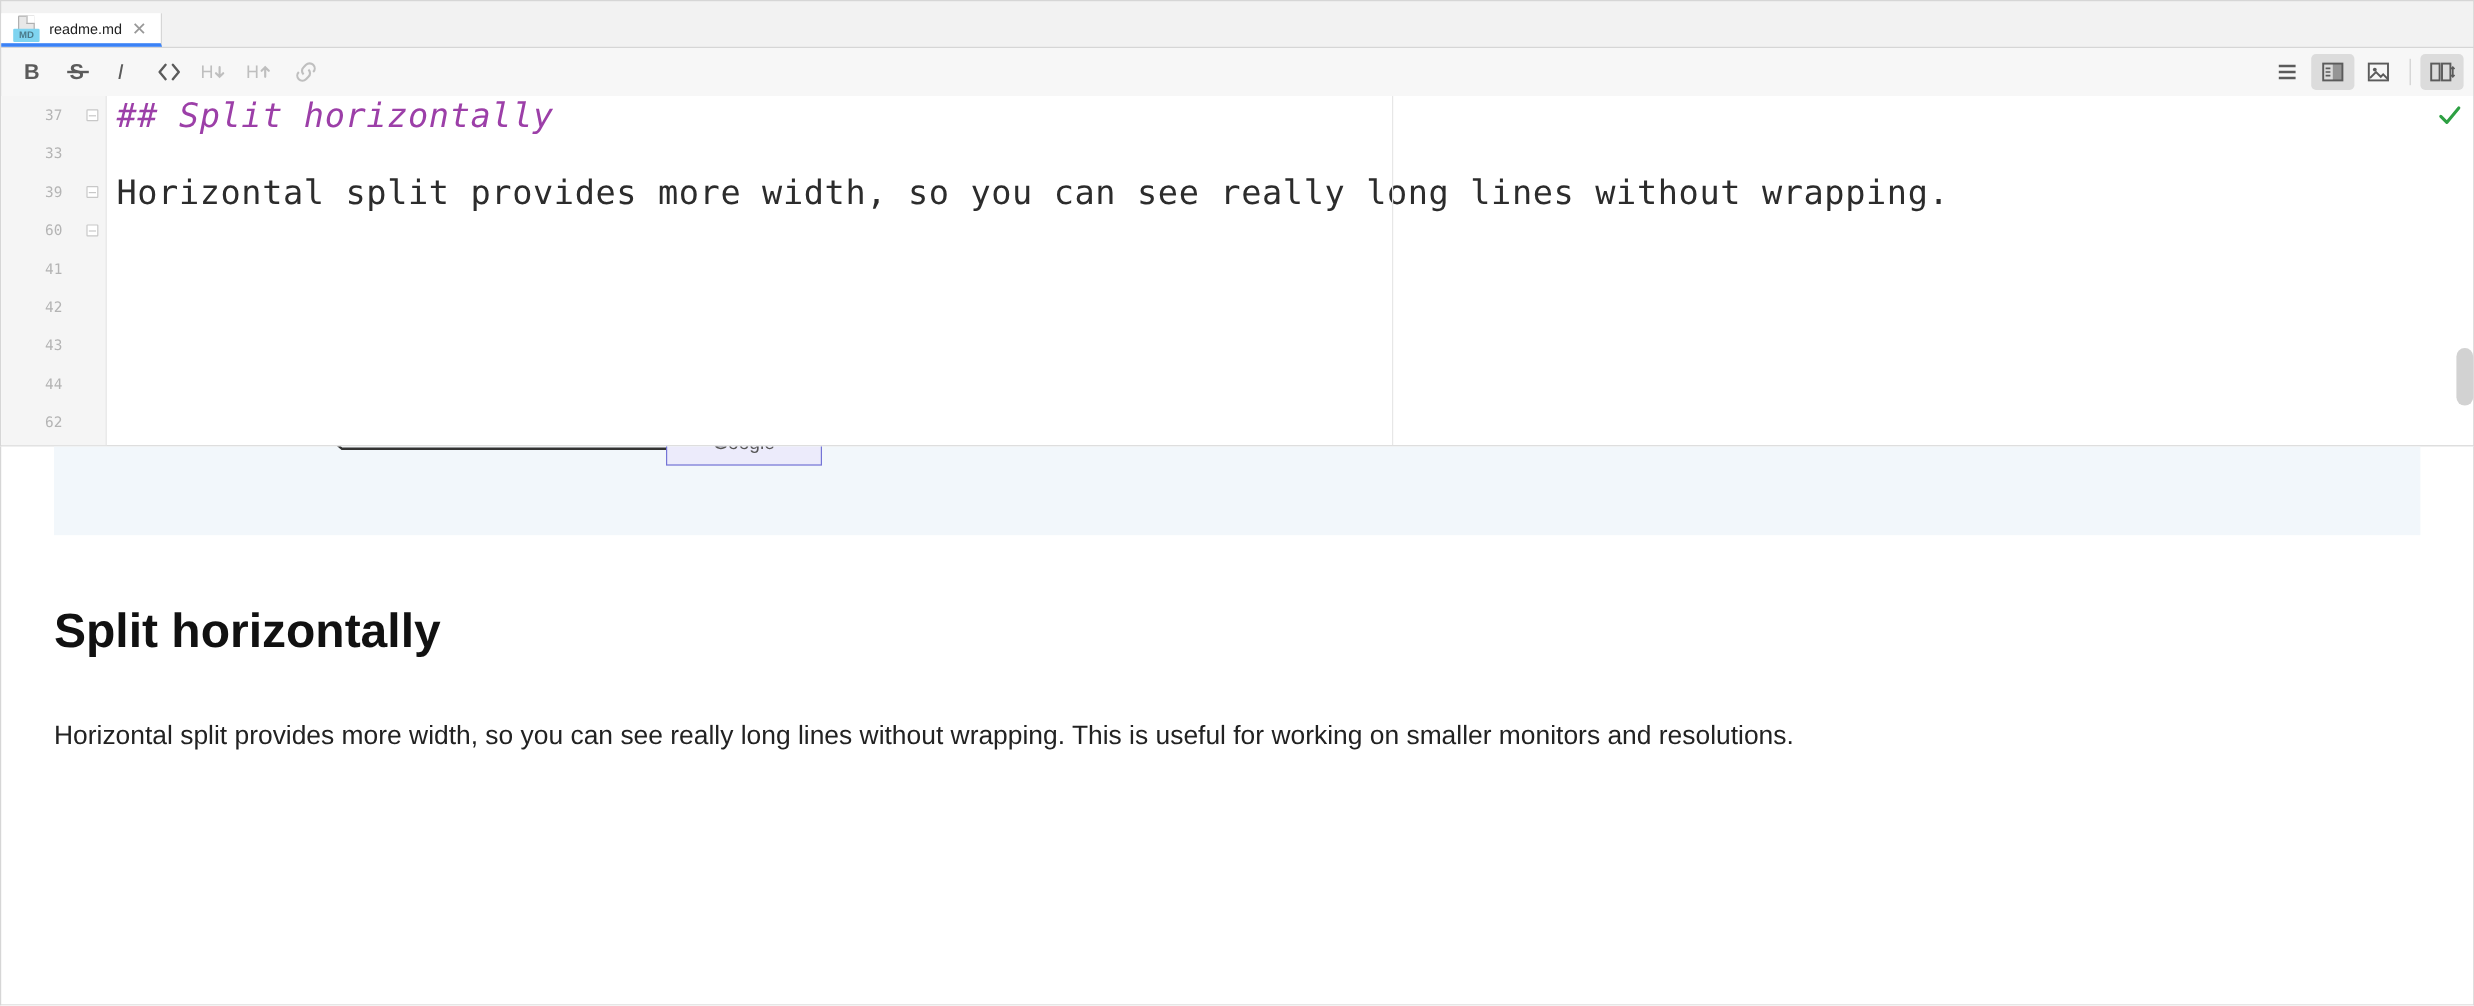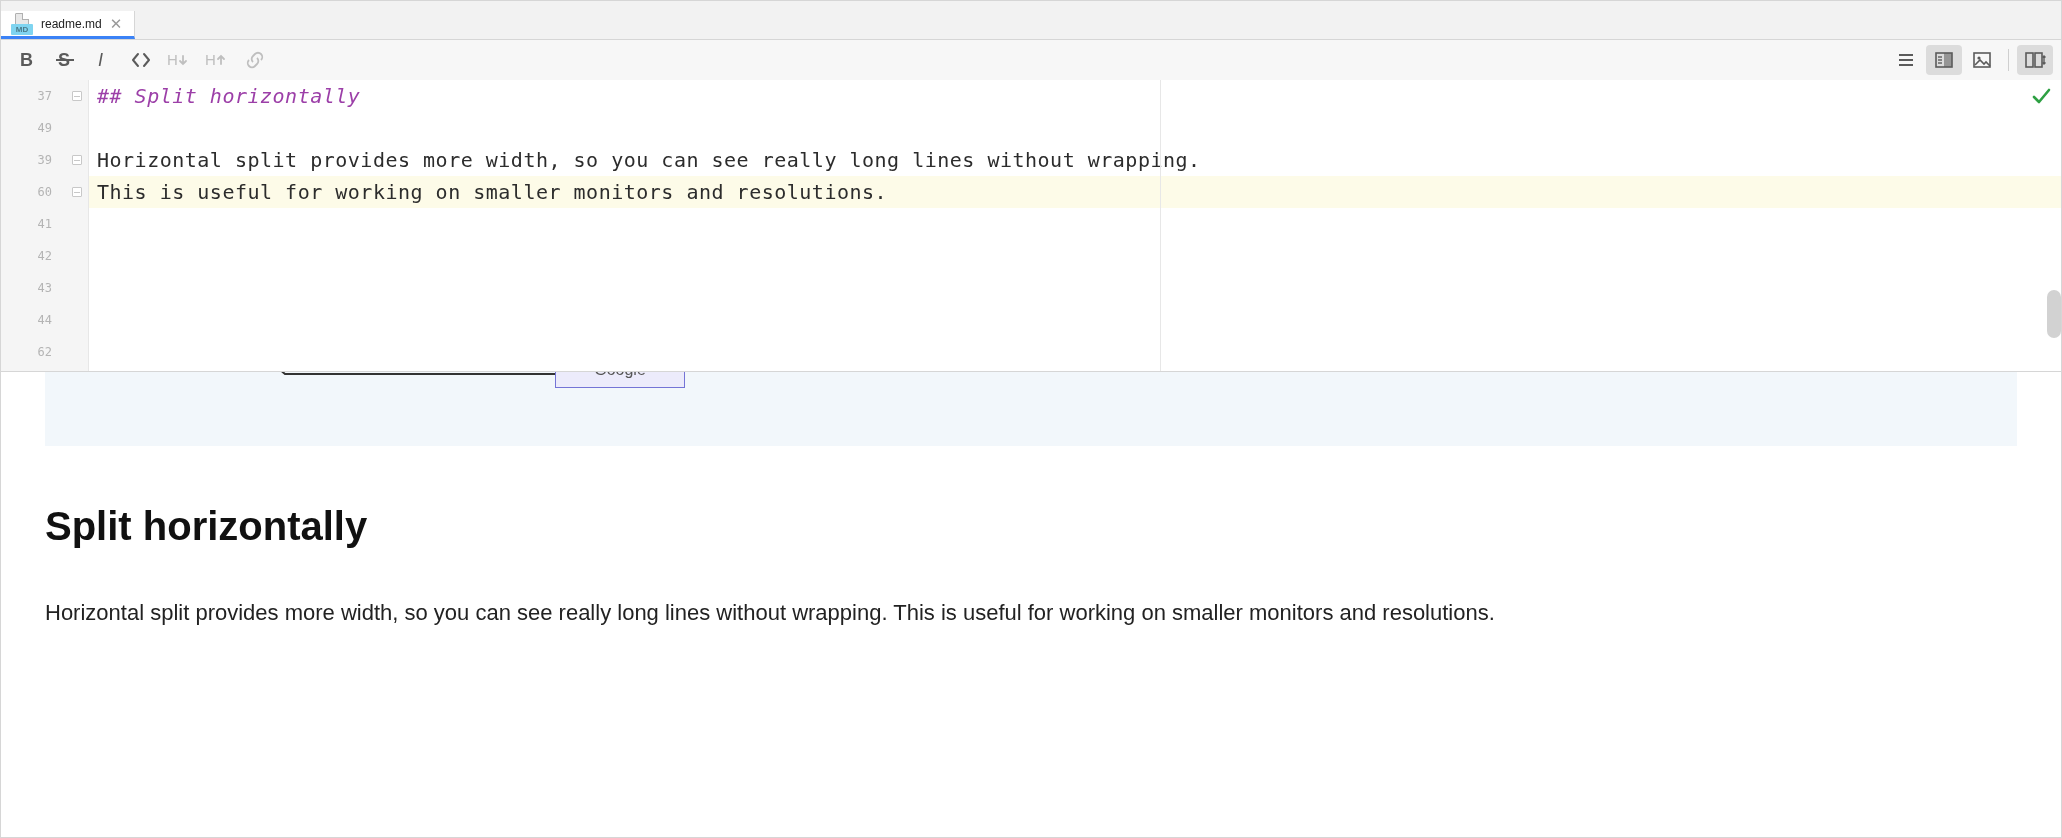--- a/index.html
+++ b/index.html
@@ -23,21 +23,21 @@
 .tb-btn.sel { background:#dcdcdc; }
 .tb-btn.dis { color:#bfbfbf; }
 .tb-sep { width:1px; height:22px; background:#cfcfcf; margin:0 6px; }
 
 
 .editor-wrap { position:relative; height: 292px; border:1px solid #d6d6d6; border-top:none; display:flex; background:#fff; }
 .gutter { width:88px; background:#f5f5f5; border-right:1px solid #e7e7e7; }
 .gutter .ln { height:32px; display:flex; align-items:center; justify-content:flex-end; padding-right:36px; color:#b4b4b4; font-size:12px; font-family:"Menlo","Consolas",monospace; position:relative; }
 .gutter .fold { position:absolute; right:6px; top:50%; transform:translateY(-50%); width:10px; height:10px; border:1px solid #c8c8c8; border-radius:1px; background:#fff; }
 .gutter .fold::before { content:""; position:absolute; left:1px; right:1px; top:4px; height:1px; background:#c8c8c8; }
-.code { flex:1; font-family:"Menlo","Consolas",monospace; font-size:20px; padding-top:0; position:relative; }
+.code { flex:1; font-family:"Menlo","Consolas",monospace; font-size:28px; padding-top:0; position:relative; }
 .code .row { height:32px; display:flex; align-items:center; padding-left:8px; white-space:pre; letter-spacing:0.5px; }
 .code .row.hl { background:#fdfbe8; }
 .code .md-h { color:#9c3fa8; font-style:italic; }
 .code .plain { color:#2c2c2c; }
 .ruler { position:absolute; top:0; bottom:0; width:1px; background:#e7e7e7; left:1071px; }
 .check { position:absolute; right:10px; top:6px; color:#2ea043; }
 .mini-scroll { position:absolute; right:0; top:210px; width:14px; height:48px; background:#d2d2d2; border-radius:7px; }
 
 
 .preview { border:1px solid #d6d6d6; border-top:none; height: 466px; background:#fff; overflow:hidden; }
@@ -140,21 +140,21 @@
   </div>
 </div>
 
 <div class="editor-wrap">
   <div class="gutter">
     <div class="ln">
         <span>37</span>
         <span class="fold"></span>
       </div>
     <div class="ln">
-        <span>49</span>
+        <span>33</span>
       </div>
     <div class="ln">
         <span>39</span>
         <span class="fold"></span>
       </div>
     <div class="ln">
         <span>60</span>
         <span class="fold"></span>
       </div>
     <div class="ln">
@@ -170,21 +170,20 @@
         <span>44</span>
       </div>
     <div class="ln">
         <span>62</span>
       </div>
   </div>
   <div class="code">
     <div class="row"><span class="md-h">## Split horizontally</span></div>
     <div class="row"><span class="plain"></span></div>
     <div class="row"><span class="plain">Horizontal split provides more width, so you can see really long lines without wrapping.</span></div>
-    <div class="row hl"><span class="plain">This is useful for working on smaller monitors and resolutions.</span></div>
     <div class="row"><span class="plain"></span></div>
     <div class="row"><span class="plain"></span></div>
     <div class="row"><span class="plain"></span></div>
     <div class="row"><span class="plain"></span></div>
     <div class="row"><span class="plain"></span></div>
     <div class="ruler"></div>
   </div>
   <div class="check">
     <svg width="20" height="20" viewBox="0 0 20 20">
         <path d="M3 11 l5 5 L18 4" stroke="#2ea043" stroke-width="2.6" fill="none" stroke-linecap="round" stroke-linejoin="round"></path>

